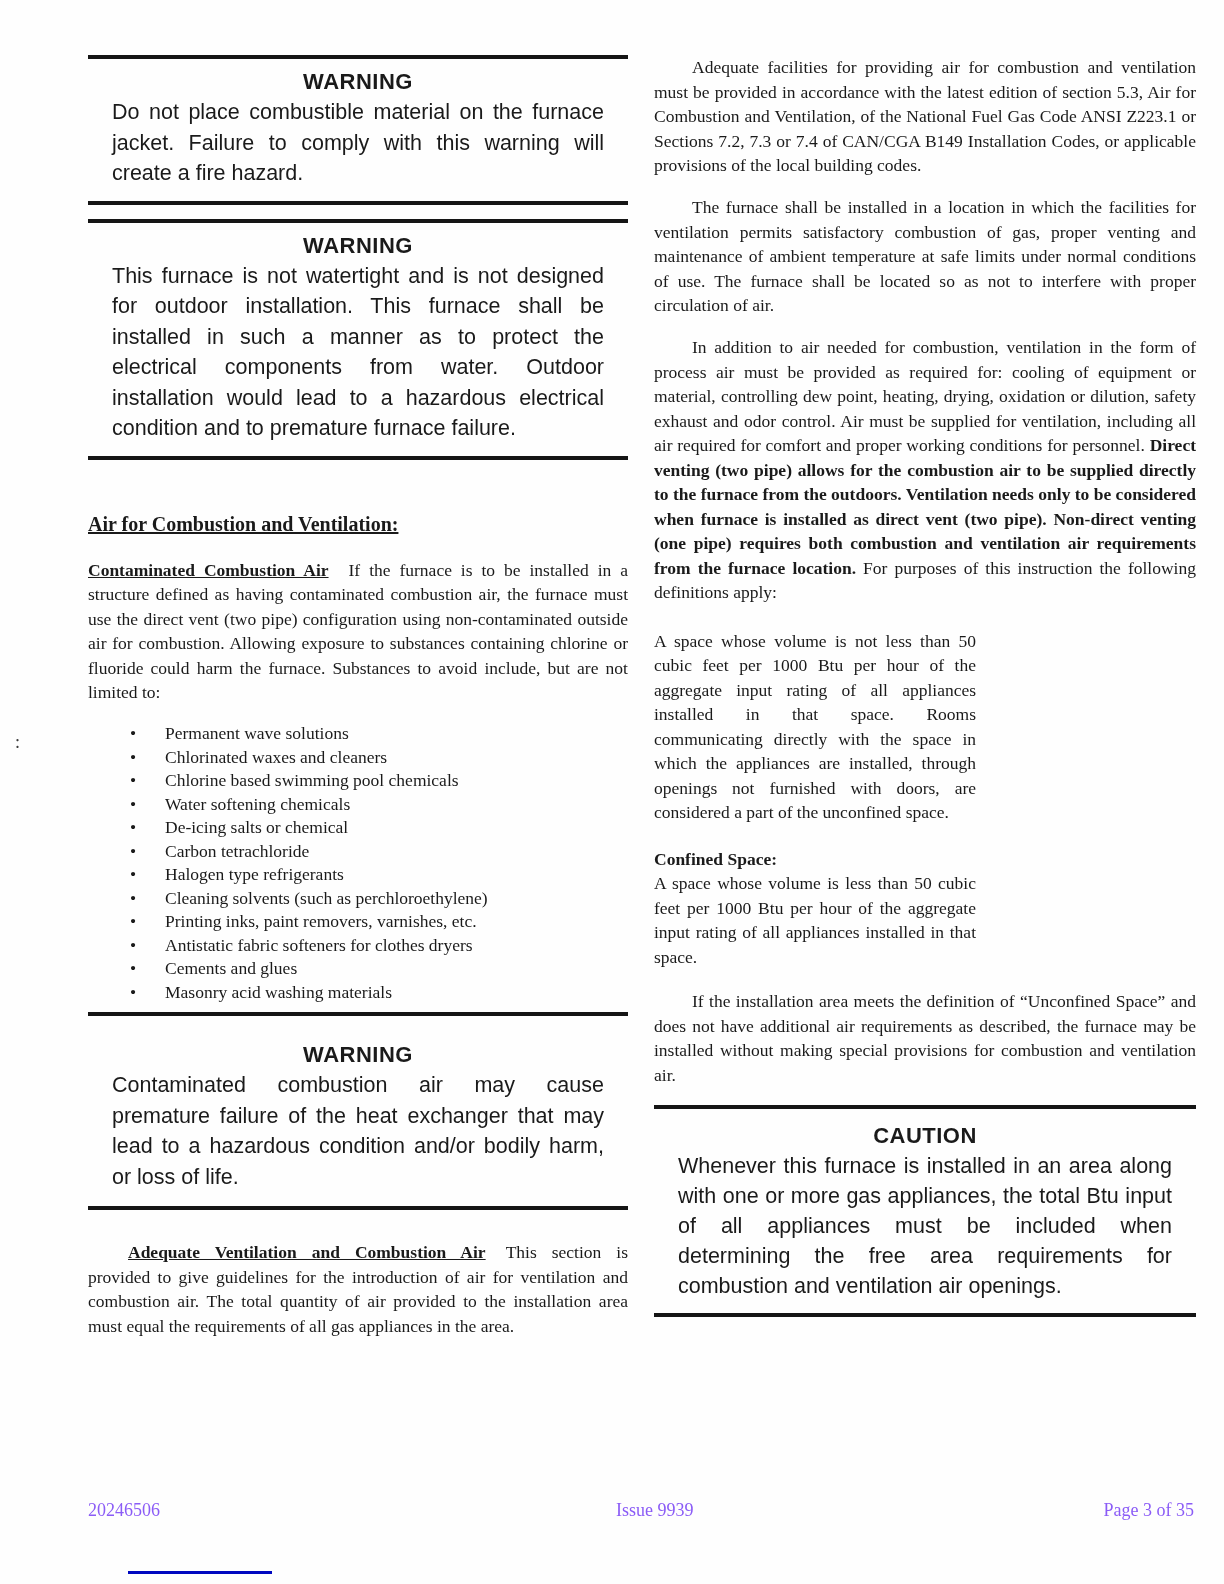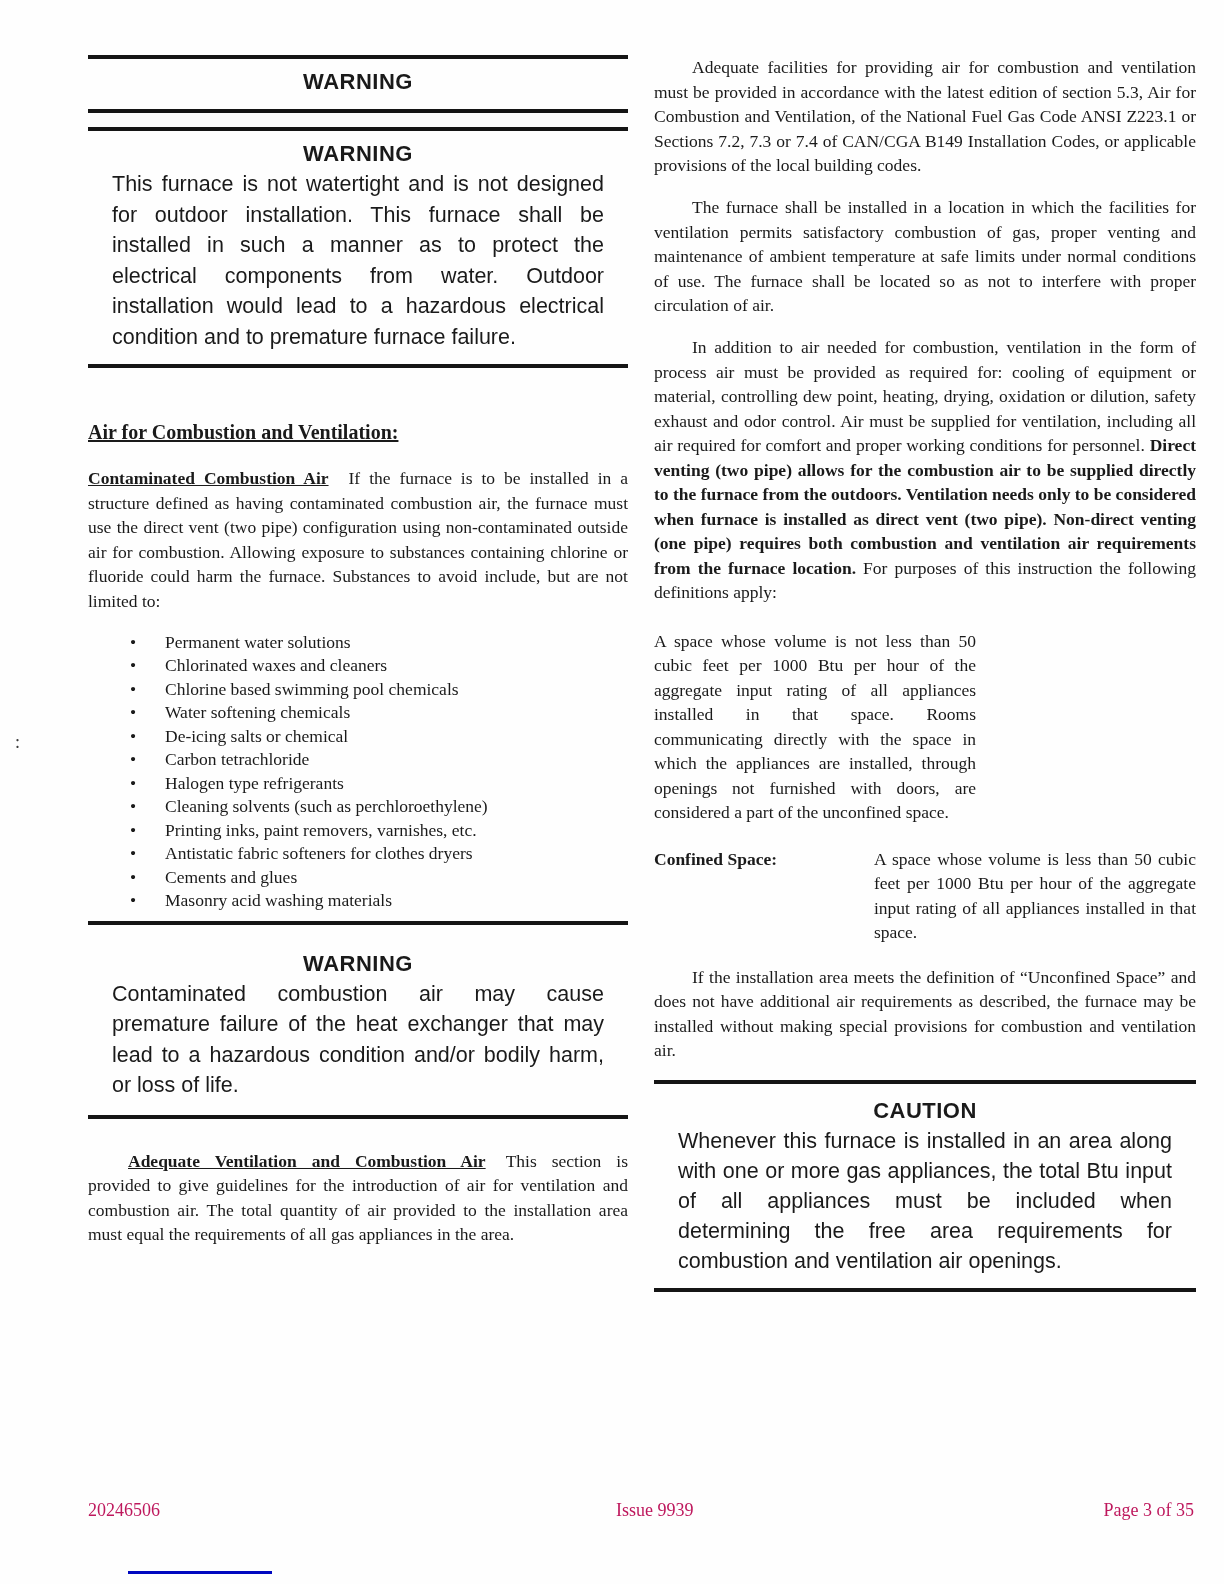--- a/index.html
+++ b/index.html
@@ -43,57 +43,58 @@
   .defbody { width:322px; font-size:17.5px; line-height:24.5px; text-align:justify; }
 
   
   .m-box1 { margin-top:55px; }
   .m-box2 { margin-top:14px; }
   .m-contam { margin-top:22px; }
   .m-box3 { margin-top:8px; padding-top:26px; padding-bottom:14px; }
   .m-adeq { margin-top:30px; text-indent:40px; }
   .m-rp1 { margin-top:55px; }
   .m-def1 { margin-top:24px; }
-  .m-def2 { margin-top:22px; }
+  .m-def2 { margin-top:22px;flex-direction:column; }
   .m-rp4 { margin-top:20px; }
   .m-caution { margin-top:16px; padding-top:14px; }
   .m-caution .wbody { line-height:30px; }
 
-  .footer-item { position:absolute; top:1500px; font-size:18px; color:#be185d; }
+  .footer-item { position:absolute; top:1500px; font-size:18px; color:#8b5cf6; }
   .footer-left   { left:88px; }
   .footer-center { left:616px;text-align:center; }
   .footer-right  { right:30px; }
 
   .blue-line { position:absolute; left:128px; top:1571px; width:144px; height:3px; background:#0008c0; }
   .scan-artifact { position:absolute; left:15px; top:732px; font-size:18px; color:#3a3a3a; }
 </style>
 </head>
 <body>
 
 <div class="page">
 
   <span class="scan-artifact">:</span>
 
   <div class="col col-left">
 
     <div class="wbox m-box1">
       <div class="wtitle">WARNING</div>
+      <div class="wbody">Do not place combustible material on the furnace jacket.  Failure to comply with this warning will create a fire hazard.</div>
     </div>
 
     <div class="wbox m-box2">
       <div class="wtitle">WARNING</div>
       <div class="wbody">This furnace is not watertight and is not designed for outdoor installation.  This furnace shall be installed in such a manner as to protect the electrical components from water.  Outdoor installation would lead to a hazardous electrical condition and to premature furnace failure.</div>
     </div>
 
     <h2 class="section-heading">Air for Combustion and Ventilation:</h2>
 
     <p class="para m-contam"><span class="lead">Contaminated Combustion Air</span><span>If the furnace is to be installed in a structure defined as having contaminated combustion air, the furnace must use the direct vent (two pipe) configuration using non-contaminated outside air for combustion.  Allowing exposure to substances containing chlorine or fluoride could harm the furnace.  Substances to avoid include, but are not limited to:</span></p>
 
     <ul class="bullets">
-      <li>Permanent water solutions</li>
+      <li>Permanent wave solutions</li>
       <li>Chlorinated waxes and cleaners</li>
       <li>Chlorine based swimming pool chemicals</li>
       <li>Water softening chemicals</li>
       <li>De-icing salts or chemical</li>
       <li>Carbon tetrachloride</li>
       <li>Halogen type refrigerants</li>
       <li>Cleaning solvents (such as perchloroethylene)</li>
       <li>Printing inks, paint removers, varnishes, etc.</li>
       <li>Antistatic fabric softeners for clothes dryers</li>
       <li>Cements and glues</li>

